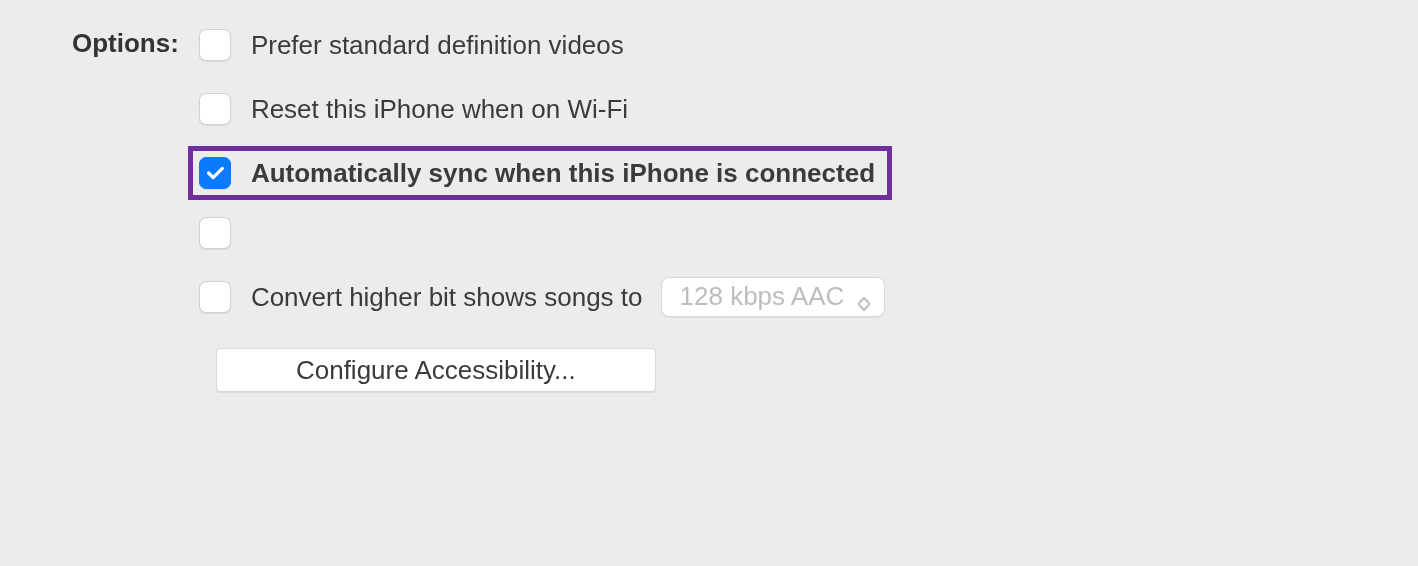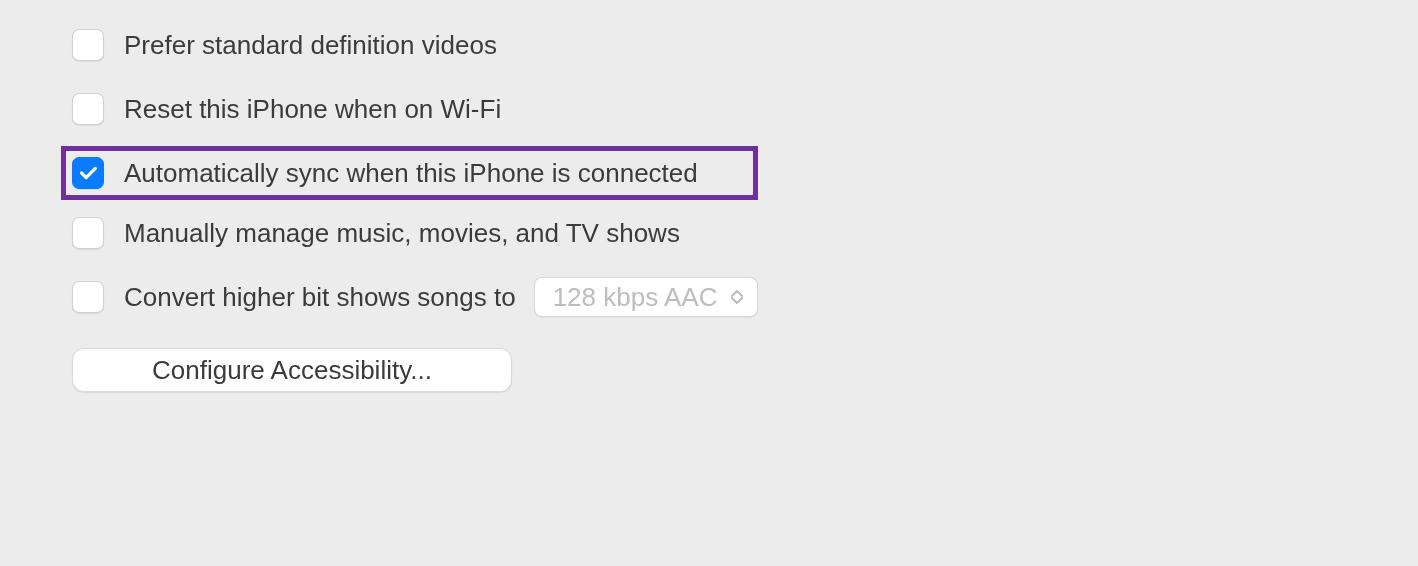--- a/index.html
+++ b/index.html
@@ -37,20 +37,21 @@
       margin-bottom: 22px;
       height: 42px;
     }
     .row.highlighted {
       border: 5px solid #6f2f9f;
       padding: 6px 12px 6px 6px;
       margin-left: -11px;
       margin-top: -6px;
       margin-bottom: 12px;
       height: auto;
+      font-weight: bold;
     }
     .checkbox {
       width: 32px;
       height: 32px;
       border-radius: 7px;
       background: #fff;
       border: 1px solid rgba(0,0,0,0.18);
       box-shadow: 0 1px 1px rgba(0,0,0,0.08);
       display: inline-flex;
       align-items: center;
@@ -68,21 +69,21 @@
       display: none;
     }
     .checkbox.checked svg {
       display: block;
     }
     .opt-text {
       color: #3b3b3b;
     }
     .select {
       display: inline-flex;
-      align-items: center;
+      align-items: flex-end;
       background: #fff;
       border: 1px solid rgba(0,0,0,0.15);
       border-radius: 8px;
       padding: 4px 14px 4px 18px;
       margin-left: 18px;
       color: #bdbdbd;
       box-shadow: 0 1px 1px rgba(0,0,0,0.06);
       height: 40px;
     }
     .select-arrows {
@@ -96,36 +97,38 @@
       width: 12px;
       height: 8px;
     }
     .button-row {
       margin-top: 8px;
       margin-bottom: 30px;
     }
     .btn {
       background: #fff;
       border: 1px solid rgba(0,0,0,0.15);
-      border-radius: 12px;
+      border-radius: 4px;
       padding: 6px 24px;
       font-size: 26px;
       color: #3b3b3b;
       box-shadow: 0 1px 1px rgba(0,0,0,0.08);
       display: inline-block;
       min-width: 440px;
       text-align: center;
       height: 44px;
       line-height: 30px;
+      margin-left: 17px;
     }
   </style>
 </head>
 <body>
 
 <div class="container">
+  <div class="label-col">Options:</div>
   <div class="options-col">
 
     <div class="row">
       <span class="checkbox">
         
       </span>
       <span class="opt-text">Prefer standard definition videos</span>
     </div>
 
     <div class="row">
@@ -141,21 +144,20 @@
             <path d="M5 12l5 5L20 7" stroke="#fff" stroke-width="3.5" fill="none" stroke-linecap="round" stroke-linejoin="round"></path>
           </svg>
       </span>
       <span class="opt-text">Automatically sync when this iPhone is connected</span>
     </div>
 
     <div class="row">
       <span class="checkbox">
         
       </span>
-      <span class="opt-text">Manually manage music, movies, and TV shows</span>
     </div>
 
     <div class="row">
       <span class="checkbox">
         
       </span>
       <span class="opt-text">Convert higher bit shows songs to</span>
       <span class="select">
         <span>128 kbps AAC</span>
         <span class="select-arrows">

